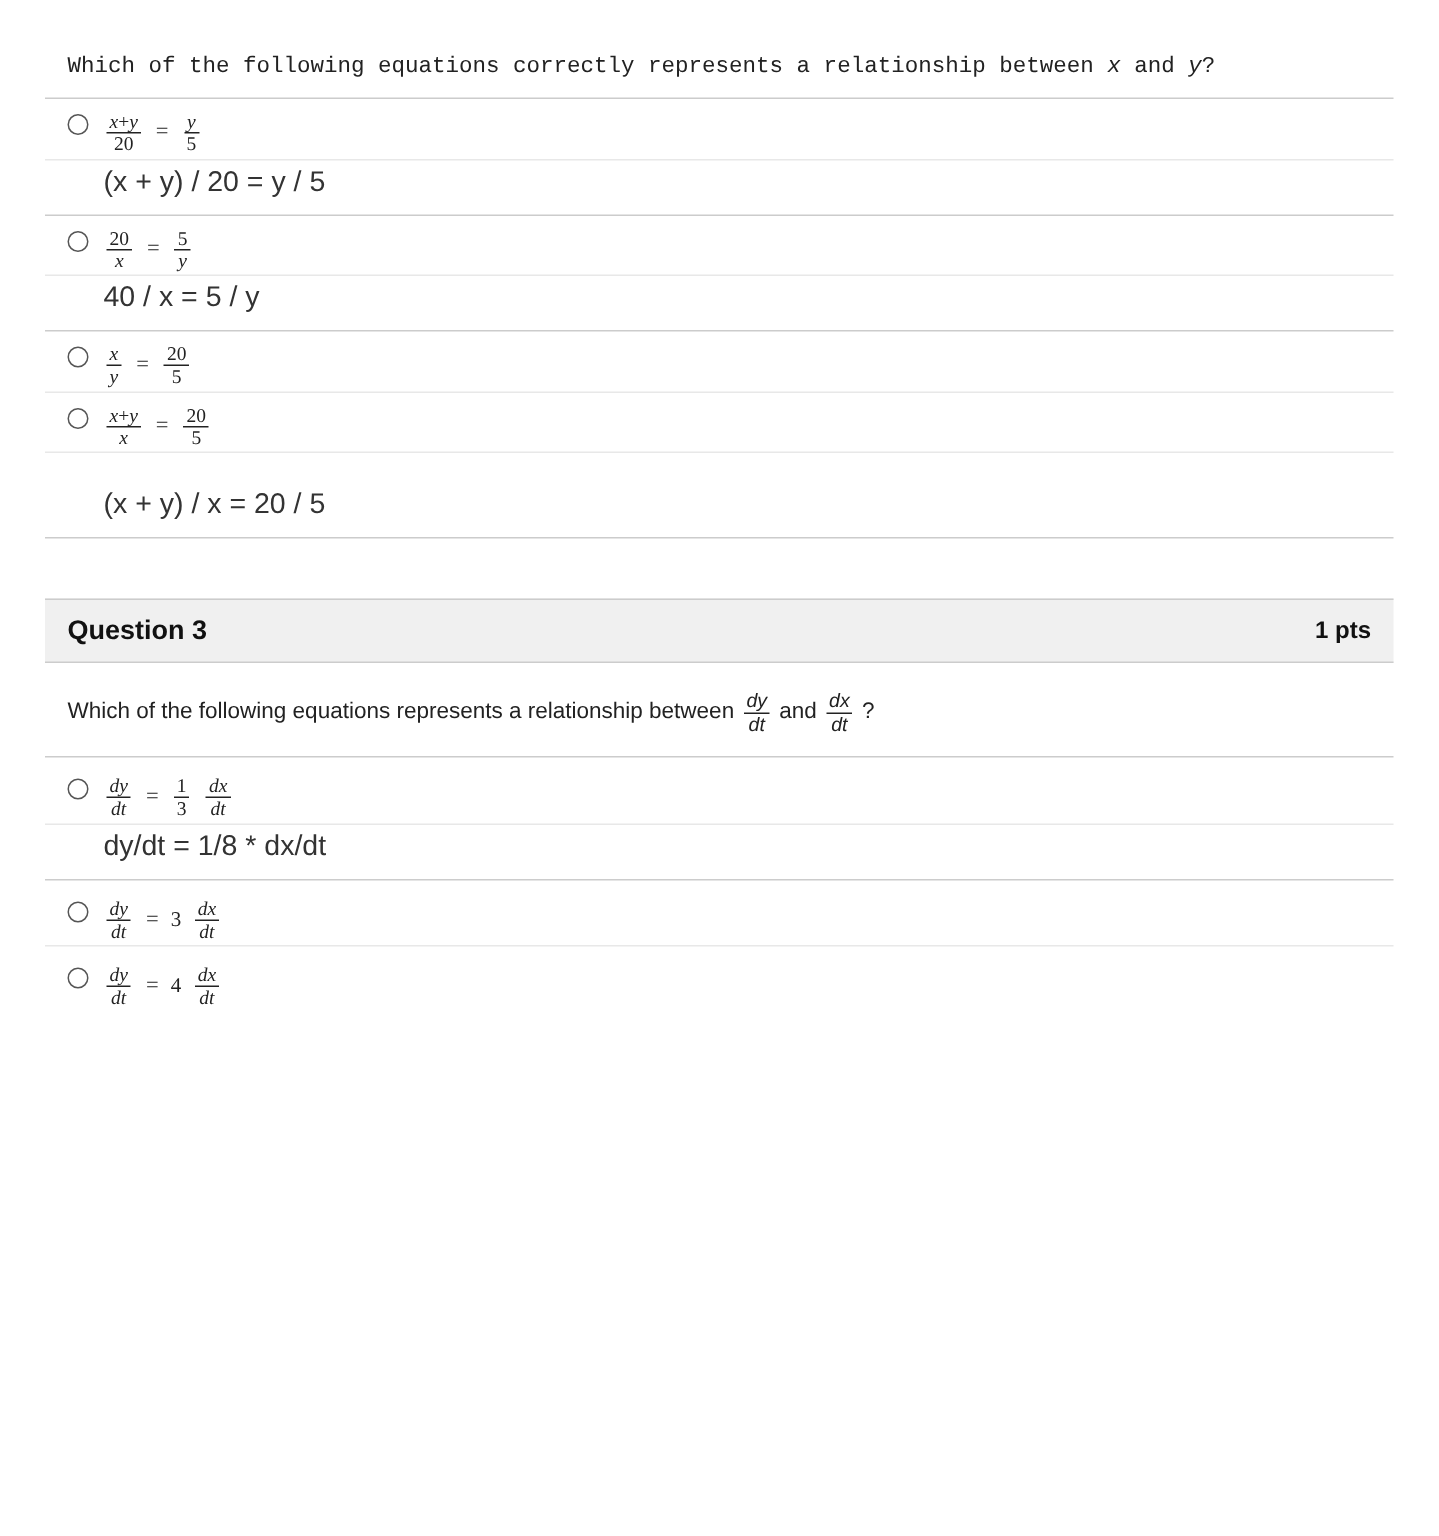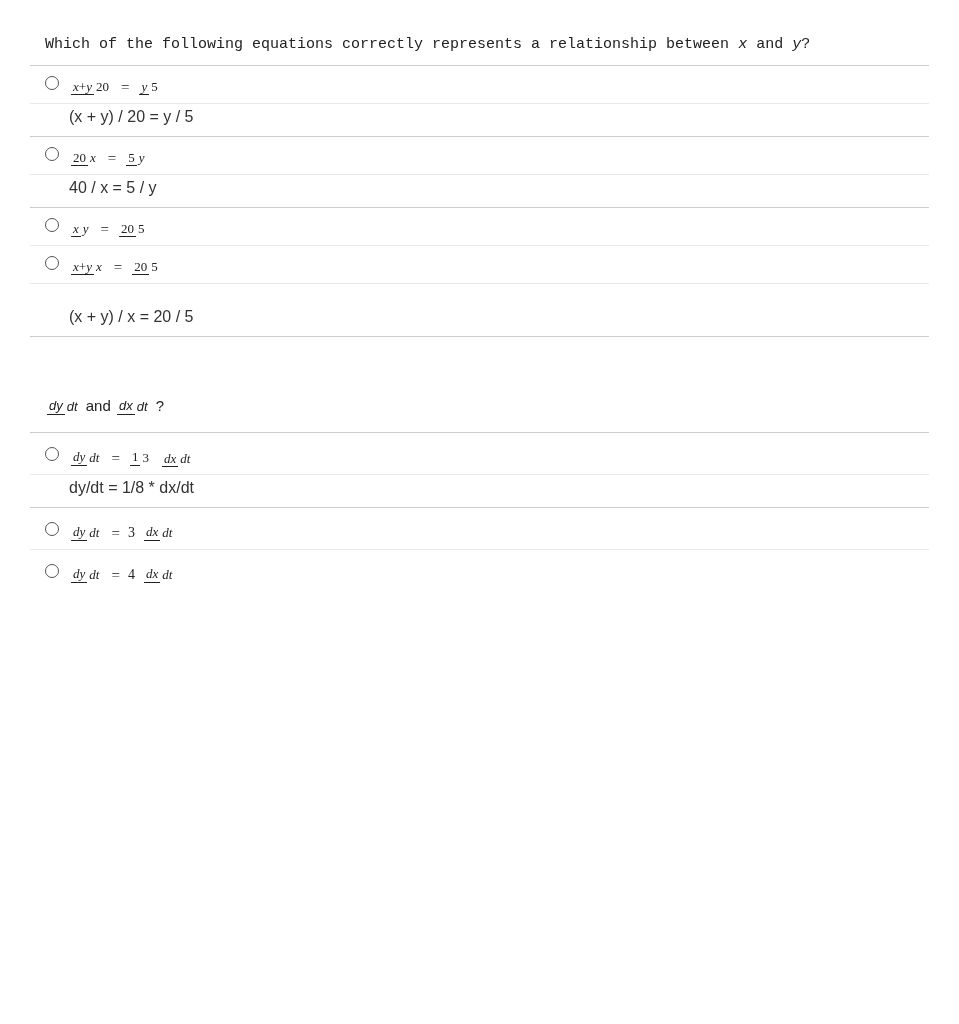--- a/index.html
+++ b/index.html
@@ -93,21 +93,21 @@
       display: flex;
       align-items: flex-start;
     }
 
     .answer-row:last-child {
       border-bottom: 1px solid #cccccc;
     }
 
     .sub-text {
       font-family: Arial, sans-serif;
-      font-size: 16px;
+      font-size: 19px;
       padding: 4px 15px 10px 39px;
       color: #333;
       border-bottom: 1px solid #cccccc;
     }
 
     
     .var {
       font-style: italic;
     }
 
@@ -115,21 +115,21 @@
       margin-top: 0;
     }
 
     .spacer {
       height: 20px;
     }
 
     
     .inline-frac {
       display: inline-flex;
-      flex-direction: row;
+      flex-direction: column;
       align-items: center;
       vertical-align: middle;
       font-size: 13px;
       line-height: 1.1;
       margin: 0 2px;
     }
     .inline-frac .num {
       border-bottom: 1px solid #222;
       padding: 0 2px;
       text-align: center;
@@ -220,22 +220,27 @@
       </div>
     </div>
     <div class="sub-text" style="border-bottom: 1px solid #cccccc; margin-top: 20px;">(x + y) / x = 20 / 5</div>
   </div>
 
   <div class="spacer"></div>
   <div class="spacer"></div>
 
   <div class="q3-block">
 
+    <div class="question-header">
+      <span class="question-title">Question 3</span>
+      <span class="question-pts">1 pts</span>
+    </div>
 
     <div class="question-prompt">
+      <span>Which of the following equations represents a relationship between </span>
       <span class="inline-frac">
         <span class="num" style="font-style:italic;">dy</span>
         <span class="den" style="font-style:italic;">dt</span>
       </span>
       <span> and </span>
       <span class="inline-frac">
         <span class="num" style="font-style:italic;">dx</span>
         <span class="den" style="font-style:italic;">dt</span>
       </span>
       <span>?</span>

